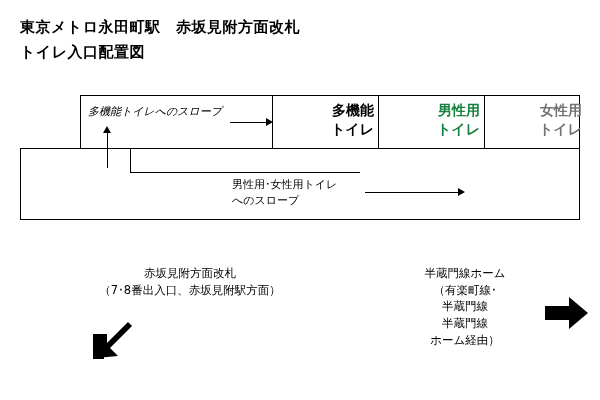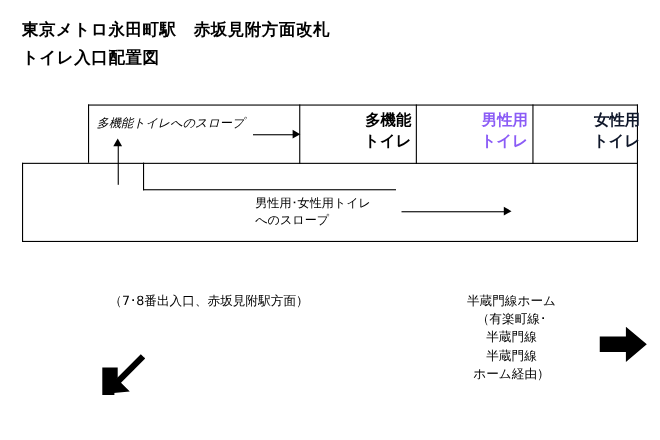--- a/index.html
+++ b/index.html
@@ -40,22 +40,22 @@
   .vline { width: 1px; }
 
   
   .room-label {
     font-size: 14px;
     font-weight: bold;
     line-height: 1.35;
     text-align: right;
     white-space: nowrap;
   }
-  .room-label.blue { color: #8b5cf6; }
-  .room-label.red { color: #0f172a; }
+  .room-label.blue { color: #15803d; }
+  .room-label.red { color: #737373; }
 
   .small-label {
     font-size: 11px;
     white-space: nowrap;
     line-height: 1.35;
   }
 
   
   .arrow-right-small {
     width: 0; height: 0;
@@ -130,20 +130,21 @@
     <div>トイレ</div>
   </div>
 
   <div class="abs small-label" style="left:232px; top:178px;text-align:center;">男性用･女性用トイレ</div>
   <div class="abs small-label" style="left:232px; top:194px;">へのスロープ</div>
 
   <div class="abs rect-line hline" style="left:365px; top:192px; width:95px;"></div>
   <div class="abs arrow-right-small" style="left:458px; top:188px;"></div>
 
   <div class="abs caption center" style="left:60px; top:265px; width:260px;">
+    <div>赤坂見附方面改札</div>
     <div>（7･8番出入口、赤坂見附駅方面）</div>
   </div>
 
   <div class="abs big-arrow" style="left:88px; top:318px;">
     <svg width="46" height="46" viewBox="0 0 46 46" aria-hidden="true">
       <polygon points="44,6 19,31 19,16 5,16 5,41 30,41 16,41 16,28" fill="#000"></polygon>
       <polygon points="44,8 22,30 30,38 8,40 10,18 18,26 40,4" fill="#000"></polygon>
     </svg>
   </div>
 

